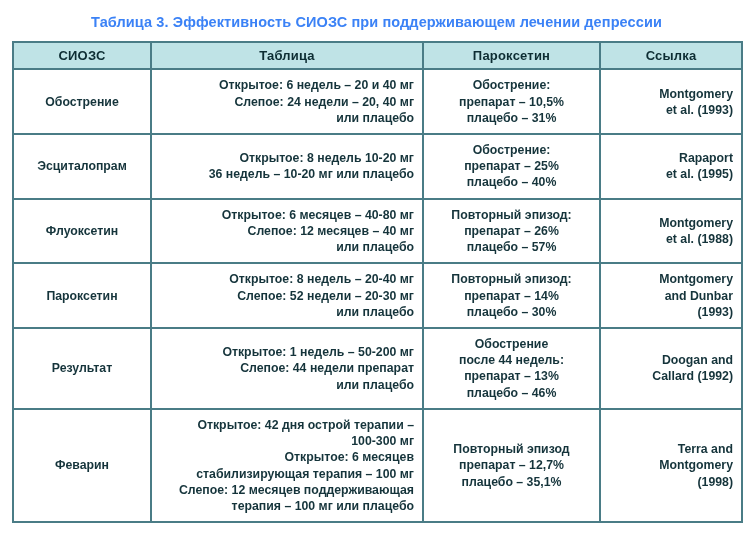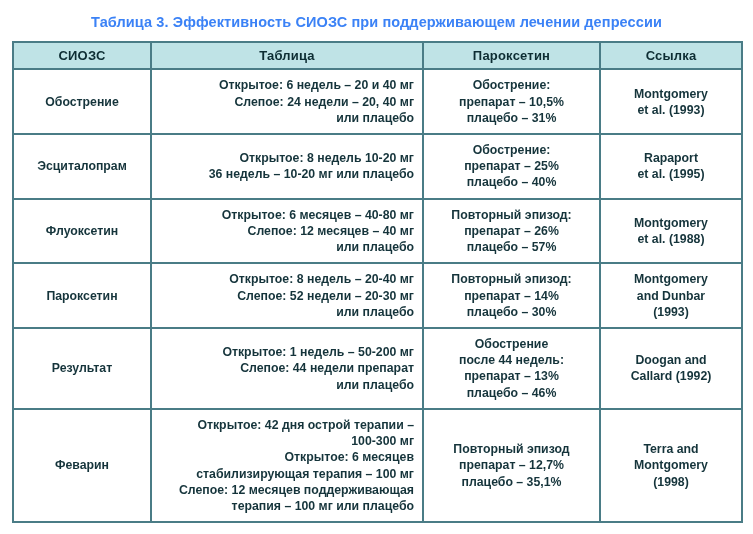--- a/index.html
+++ b/index.html
@@ -65,21 +65,21 @@
     text-align: center;
     font-size: 12.6px;
   }
   td.design {
     text-align: right;
   }
   td.result {
     text-align: center;
   }
   td.ref {
-    text-align: center;
+    text-align: right;
   }
   .cellline { display: block; white-space: pre-line; }
 </style>
 </head>
 <body>
 
 <div class="page">
 
   <div class="table-title">Таблица 3. Эффективность СИОЗС при поддерживающем лечении депрессии</div>
 

